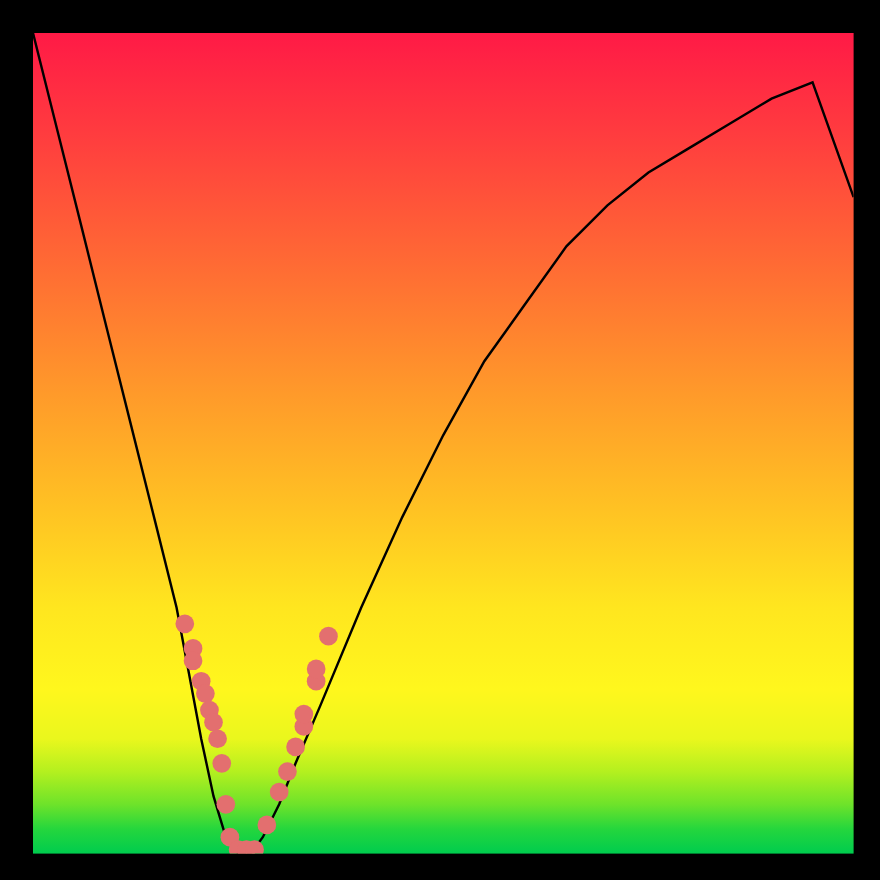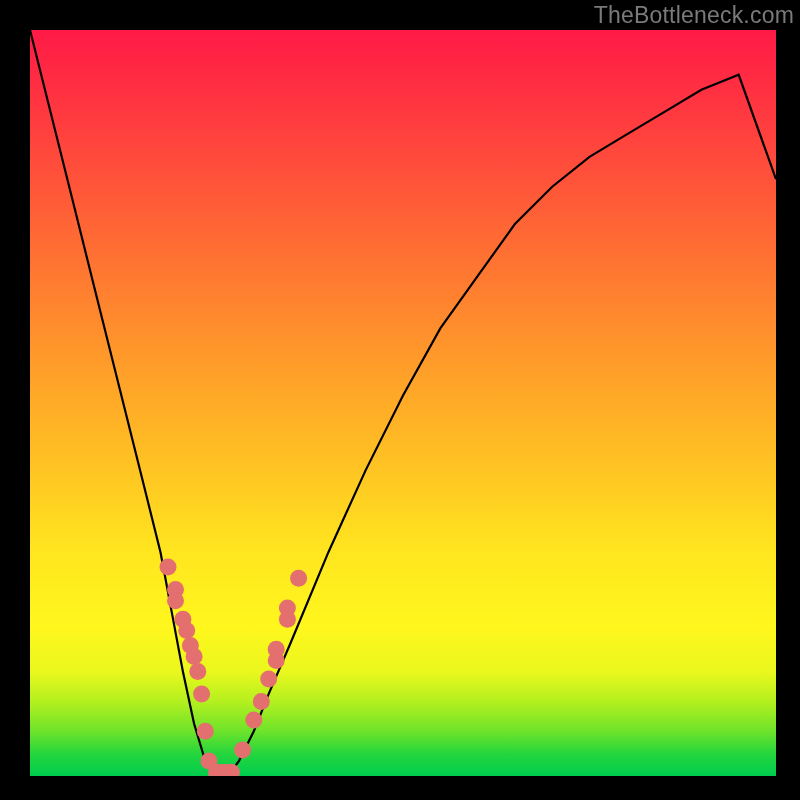--- a/index.html
+++ b/index.html
@@ -89,14 +89,13 @@
         <circle cx="231.3" cy="671.4" r="8.5" fill="#e36f6f"></circle>
         <circle cx="238.7" cy="649.0" r="8.5" fill="#e36f6f"></circle>
         <circle cx="246.2" cy="630.4" r="8.5" fill="#e36f6f"></circle>
         <circle cx="246.2" cy="619.2" r="8.5" fill="#e36f6f"></circle>
         <circle cx="257.4" cy="589.3" r="8.5" fill="#e36f6f"></circle>
         <circle cx="257.4" cy="578.1" r="8.5" fill="#e36f6f"></circle>
         <circle cx="268.6" cy="548.3" r="8.5" fill="#e36f6f"></circle>
       </g>
   </svg>
 
-  <div class="watermark">TheBottleneck.com</div>
 </div>
 
 </body></html>

